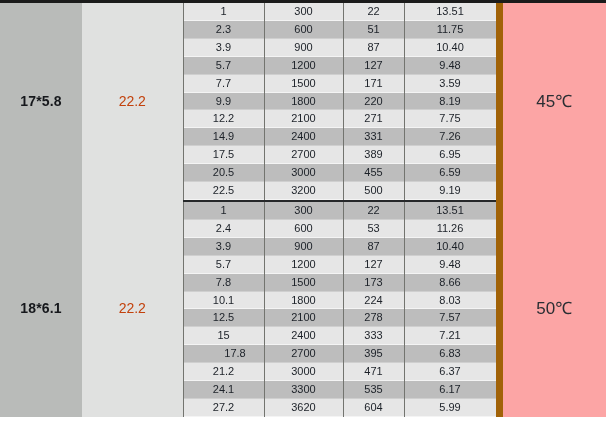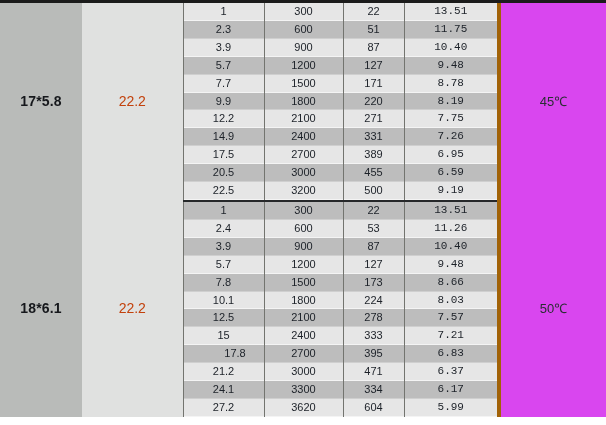--- a/index.html
+++ b/index.html
@@ -54,32 +54,32 @@
     border-right: 1px solid #6f7170;
     letter-spacing: 0.2px;
   }
   td.ratio-cell {
     background: #e0e1e0;
     font-size: 14px;
     color: #c2410c;
     border-right: 1px solid #6f7170;
   }
   td.temp-cell {
-    background: #d946ef;
-    font-size: 13px;
+    background: #fca5a5;
+    font-size: 17px;
     color: #2a2e33;
     border-left: 1px solid #6f7170;
   }
 
   
   td.data {
     border-right: 1px solid #73746f;
     font-size: 11px;
   }
-  td.data.last { border-right: 4px solid #a16207; font-family: Liberation Mono, monospace; }
+  td.data.last { border-right: 7px solid #a16207; }
   tr.light td.data { background: #e6e6e6; }
   tr.dark  td.data { background: #bdbdbd; }
   tr.light td.data { box-shadow: inset 0 -1px 0 #f4f4f4; }
   tr.dark  td.data { box-shadow: inset 0 -1px 0 #cfcfcf; }
 
   
   tr.block-end td { border-bottom: 2px solid #26282a; }
 
   .nb { border: 0 !important; box-shadow: none !important; }
 </style>
@@ -122,21 +122,21 @@
         <tr class="dark">
           <td class="data" style="border-left: 1px solid rgb(115, 116, 111);">5.7</td>
           <td class="data">1200</td>
           <td class="data">127</td>
           <td class="data last">9.48</td>
         </tr>
         <tr class="light">
           <td class="data" style="border-left: 1px solid rgb(115, 116, 111);">7.7</td>
           <td class="data">1500</td>
           <td class="data">171</td>
-          <td class="data last">8.78</td>
+          <td class="data last">3.59</td>
         </tr>
         <tr class="dark">
           <td class="data" style="border-left: 1px solid rgb(115, 116, 111);">9.9</td>
           <td class="data">1800</td>
           <td class="data">220</td>
           <td class="data last">8.19</td>
         </tr>
         <tr class="light">
           <td class="data" style="border-left: 1px solid rgb(115, 116, 111);">12.2</td>
           <td class="data">2100</td>
@@ -226,21 +226,21 @@
         </tr>
         <tr class="light">
           <td class="data" style="border-left: 1px solid rgb(115, 116, 111);">21.2</td>
           <td class="data">3000</td>
           <td class="data">471</td>
           <td class="data last">6.37</td>
         </tr>
         <tr class="dark">
           <td class="data" style="border-left: 1px solid rgb(115, 116, 111);">24.1</td>
           <td class="data">3300</td>
-          <td class="data">334</td>
+          <td class="data">535</td>
           <td class="data last">6.17</td>
         </tr>
         <tr class="light">
           <td class="data" style="border-left: 1px solid rgb(115, 116, 111);">27.2</td>
           <td class="data">3620</td>
           <td class="data">604</td>
           <td class="data last">5.99</td>
         </tr>
       </tbody>
   </table>

